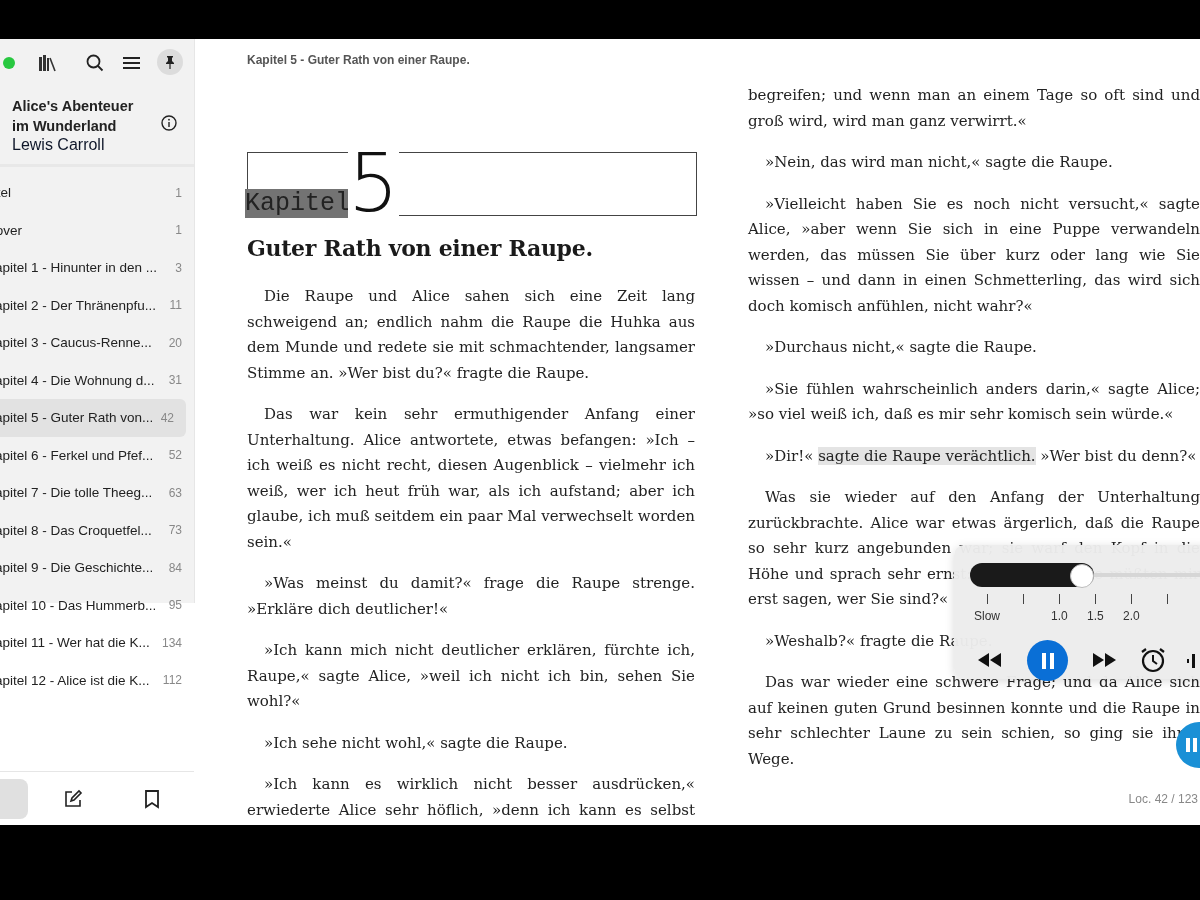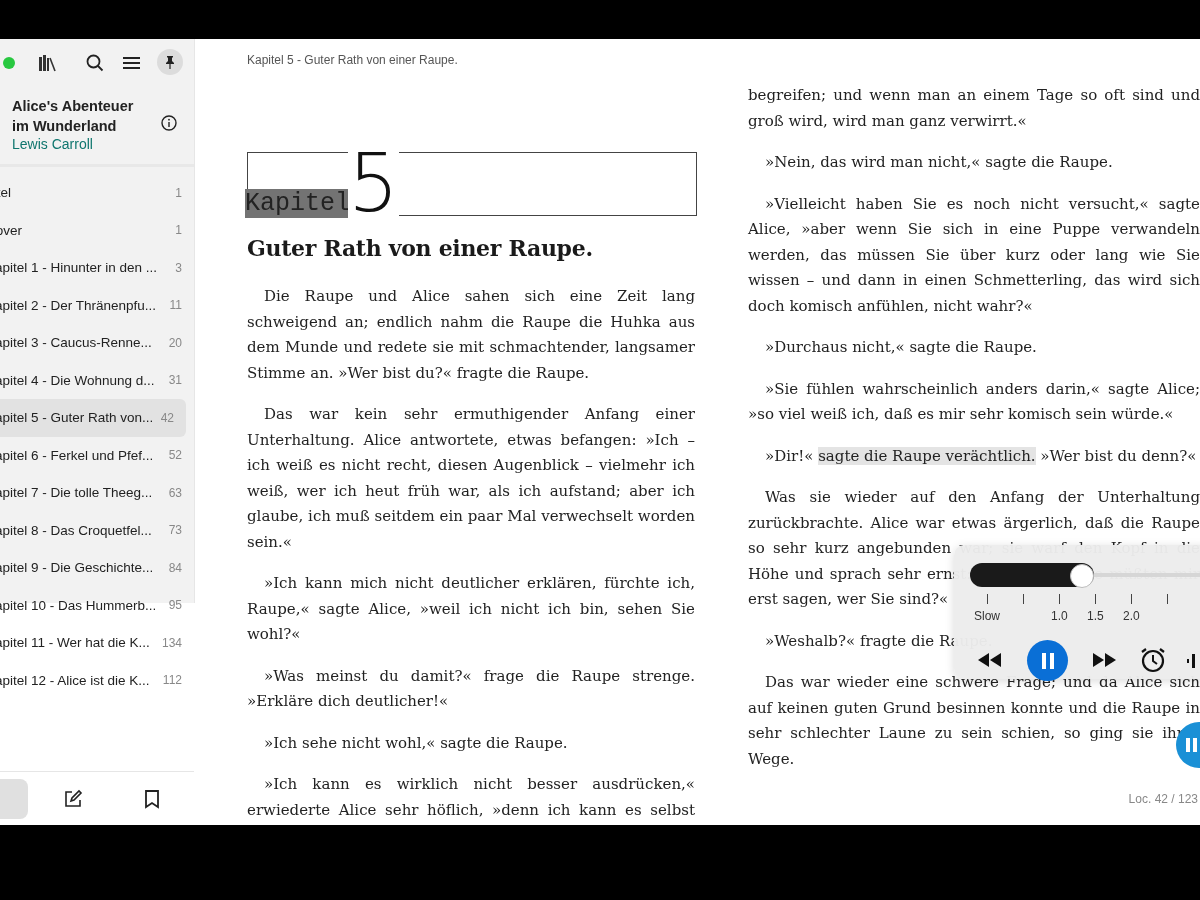--- a/index.html
+++ b/index.html
@@ -4,32 +4,32 @@
 <style>
   html,body{margin:0;padding:0;}
   body{width:1200px;height:900px;background:#000;position:relative;overflow:hidden;font-family:"Liberation Sans",sans-serif;}
   .app{position:absolute;left:0;top:39px;width:1200px;height:786px;background:#fff;overflow:hidden;}
   .sidebar{position:absolute;left:0;top:0;width:194px;height:564px;background:#f2f2f2;border-right:1px solid #e6e6e6;}
   .sb-top{position:absolute;top:0;left:0;width:194px;height:45px;}
   .dot{position:absolute;left:3px;top:18px;width:12px;height:12px;border-radius:50%;background:#28c840;}
   .sb-icon{position:absolute;top:11px;width:26px;height:26px;display:flex;align-items:center;justify-content:center;color:#333;}
   .pin-btn{position:absolute;left:157px;top:10px;width:26px;height:26px;border-radius:50%;background:#dcdcdc;display:flex;align-items:center;justify-content:center;}
   .book-title{position:absolute;left:12px;top:57px;font-size:14.5px;font-weight:bold;color:#222;line-height:20px;width:140px;}
-  .book-author{position:absolute;left:12px;top:97px;font-size:14px;color:#0f766e;}
+  .book-author{position:absolute;left:12px;top:97px;font-size:16px;color:#0f172a;}
   .info{position:absolute;left:161px;top:76px;width:16px;height:16px;}
   .sb-sep{position:absolute;left:0;top:125px;width:194px;height:3px;background:#e8e8e8;}
   .toc{position:absolute;left:0;top:135px;width:194px;}
   .toc-item{position:relative;height:37.5px;display:flex;align-items:center;font-size:13.5px;color:#222;}
   .toc-item .lbl{position:absolute;left:-14px;white-space:nowrap;}
   .toc-item .pg{position:absolute;right:12px;font-size:12px;color:#888;}
   .toc-item.active{background:#e2e2e2;border-radius:0 6px 6px 0;width:186px;}
   .sb-bottom{position:absolute;left:0;top:732px;width:194px;height:54px;border-top:1px solid #e6e6e6;}
   .sb-bottom .tabsel{position:absolute;left:0;top:7px;width:28px;height:40px;background:#e0e0e0;border-radius:0 8px 8px 0;}
   .sb-bottom .b{position:absolute;top:17px;width:20px;height:20px;}
-  .header-title{position:absolute;left:247px;top:14px;font-size:12px;color:#555;}
+  .header-title{position:absolute;left:247px;top:14px;font-size:12px;color:#555;font-weight:bold;}
   .page{position:absolute;font-family:"DejaVu Serif",serif;color:#222;font-size:15px;line-height:25.5px;text-align:justify;}
   .page p{margin:0 0 16px 0;text-indent:17px;}
   .page p.noind{text-indent:0;}
   .left-page{left:247px;top:245px;width:448px;}
   .right-page{left:748px;top:44px;width:452px;}
   .chap-box{position:absolute;left:247px;top:113px;width:448px;height:62px;border:1px solid #444;}
   .chap-gapcover{position:absolute;left:348px;top:108px;width:51px;height:30px;background:#fff;}
   .chap-word{position:absolute;left:245px;top:150px;font-family:Liberation Mono, monospace;font-size:25px;color:#222;background:#737373;padding-right:4px;}
   .chap-num{position:absolute;left:348px;top:100px;font-family:"DejaVu Sans",sans-serif;font-size:80px;font-weight:300;color:#111;line-height:90px;background:#fff;}
   .chap-heading{position:absolute;left:247px;top:196px;font-family:"DejaVu Serif",serif;font-weight:bold;font-size:22px;color:#1a1a1a;letter-spacing:-0.3px;}
@@ -172,22 +172,22 @@
 
   <div class="chap-box"></div>
   <div class="chap-gapcover"></div>
   <div class="chap-word">Kapitel</div>
   <div class="chap-num">5</div>
   <div class="chap-heading">Guter Rath von einer Raupe.</div>
 
   <div class="page left-page">
     <p>Die Raupe und Alice sahen sich eine Zeit lang schweigend an; endlich nahm die Raupe die Huhka aus dem Munde und redete sie mit schmachtender, langsamer Stimme an. »Wer bist du?« fragte die Raupe.</p>
     <p>Das war kein sehr ermuthigender Anfang einer Unterhaltung. Alice antwortete, etwas befangen: »Ich – ich weiß es nicht recht, diesen Augenblick – vielmehr ich weiß, wer ich heut früh war, als ich aufstand; aber ich glaube, ich muß seitdem ein paar Mal verwechselt worden sein.«</p>
+    <p>»Was meinst du damit?« frage die Raupe strenge. »Erkläre dich deutlicher!«</p>
     <p>»Ich kann mich nicht deutlicher erklären, fürchte ich, Raupe,« sagte Alice, »weil ich nicht ich bin, sehen Sie wohl?«</p>
-    <p>»Was meinst du damit?« frage die Raupe strenge. »Erkläre dich deutlicher!«</p>
     <p>»Ich sehe nicht wohl,« sagte die Raupe.</p>
     <p style="text-align-last:justify">»Ich kann es wirklich nicht besser ausdrücken,« erwiederte Alice sehr höflich, »denn ich kann es selbst nicht</p>
   </div>
 
   <div class="page right-page">
     <p class="noind">begreifen; und wenn man an einem Tage so oft sind und groß wird, wird man ganz verwirrt.«</p>
     <p>»Nein, das wird man nicht,« sagte die Raupe.</p>
     <p>»Vielleicht haben Sie es noch nicht versucht,« sagte Alice, »aber wenn Sie sich in eine Puppe verwandeln werden, das müssen Sie über kurz oder lang wie Sie wissen – und dann in einen Schmetterling, das wird sich doch komisch anfühlen, nicht wahr?«</p>
     <p>»Durchaus nicht,« sagte die Raupe.</p>
     <p>»Sie fühlen wahrscheinlich anders darin,« sagte Alice; »so viel weiß ich, daß es mir sehr komisch sein würde.«</p>

